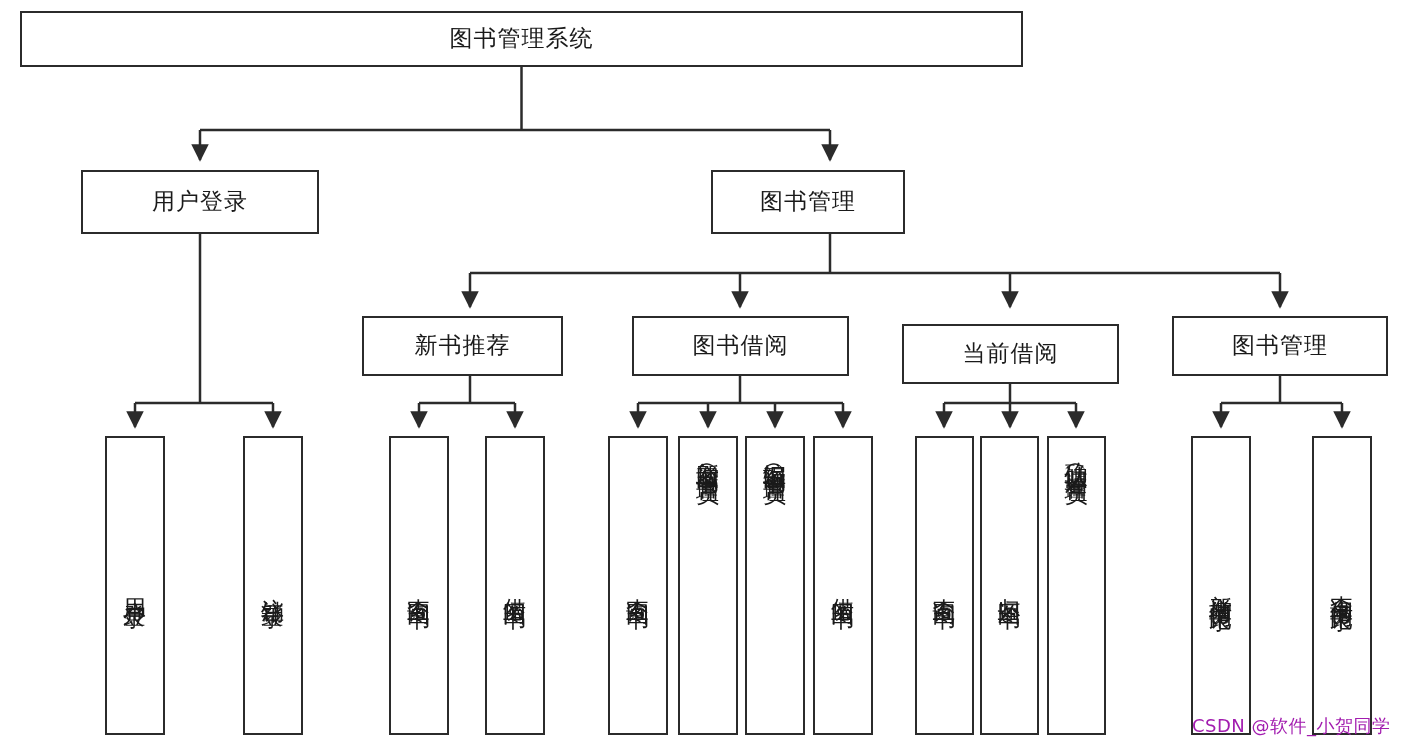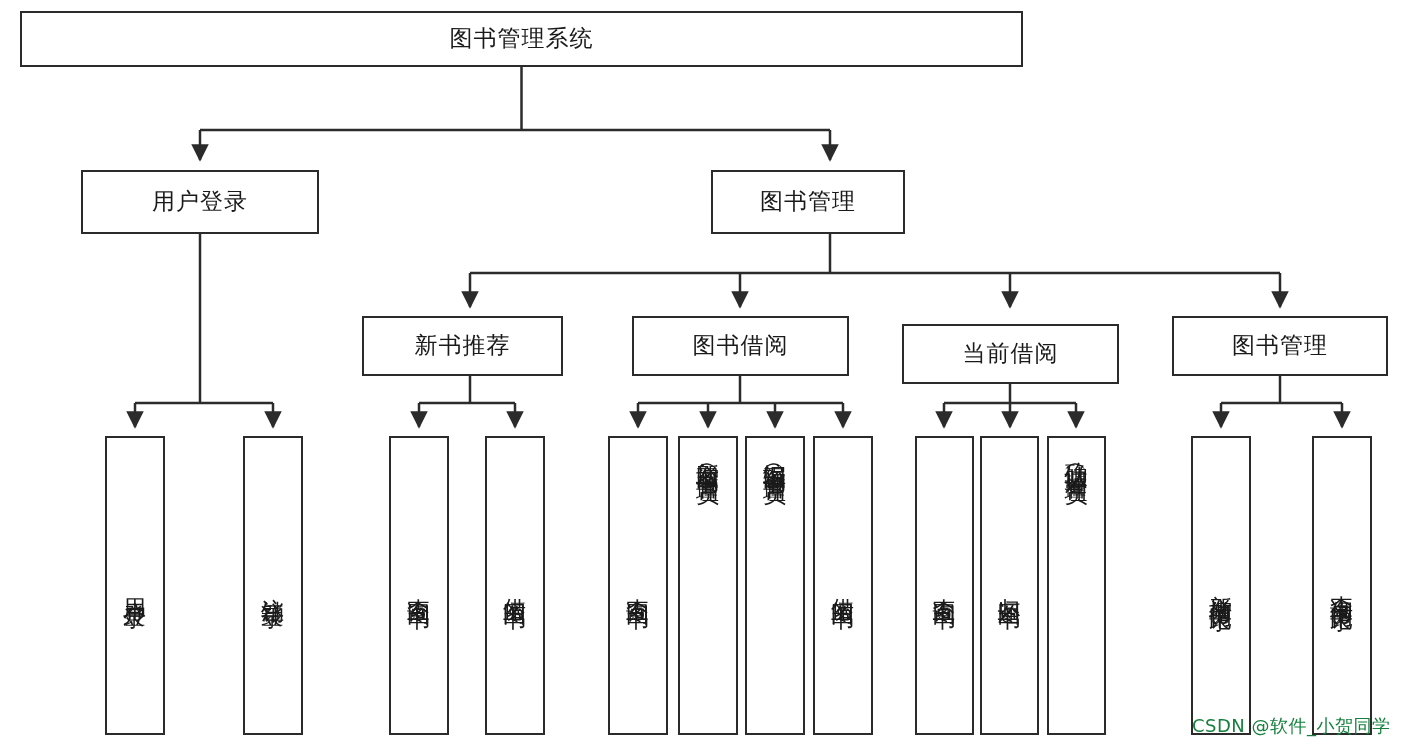--- a/index.html
+++ b/index.html
@@ -189,14 +189,14 @@
   <div class="node vertical" id="n-lf-10" style="left: 1047px; top: 436px; width: 59px; height: 299px;">
     <span class="lbl">确认归还（管理员）</span>
   </div>
   <div class="node vertical mid" id="n-lf-11" style="left: 1191px; top: 436px; width: 60px; height: 299px;">
     <span class="lbl">新增借阅记录</span>
   </div>
   <div class="node vertical mid" id="n-lf-12" style="left: 1312px; top: 436px; width: 60px; height: 299px;">
     <span class="lbl">查询借阅记录</span>
   </div>
 
-  <div class="watermark" id="wm" style="left: 1192px; top: 714px; color: #15803d;">CSDN @软件_小贺同学</div>
+  <div class="watermark" id="wm" style="left: 1192px; top: 714px; color: #a21caf;">CSDN @软件_小贺同学</div>
 </div>
 
 </body></html>

